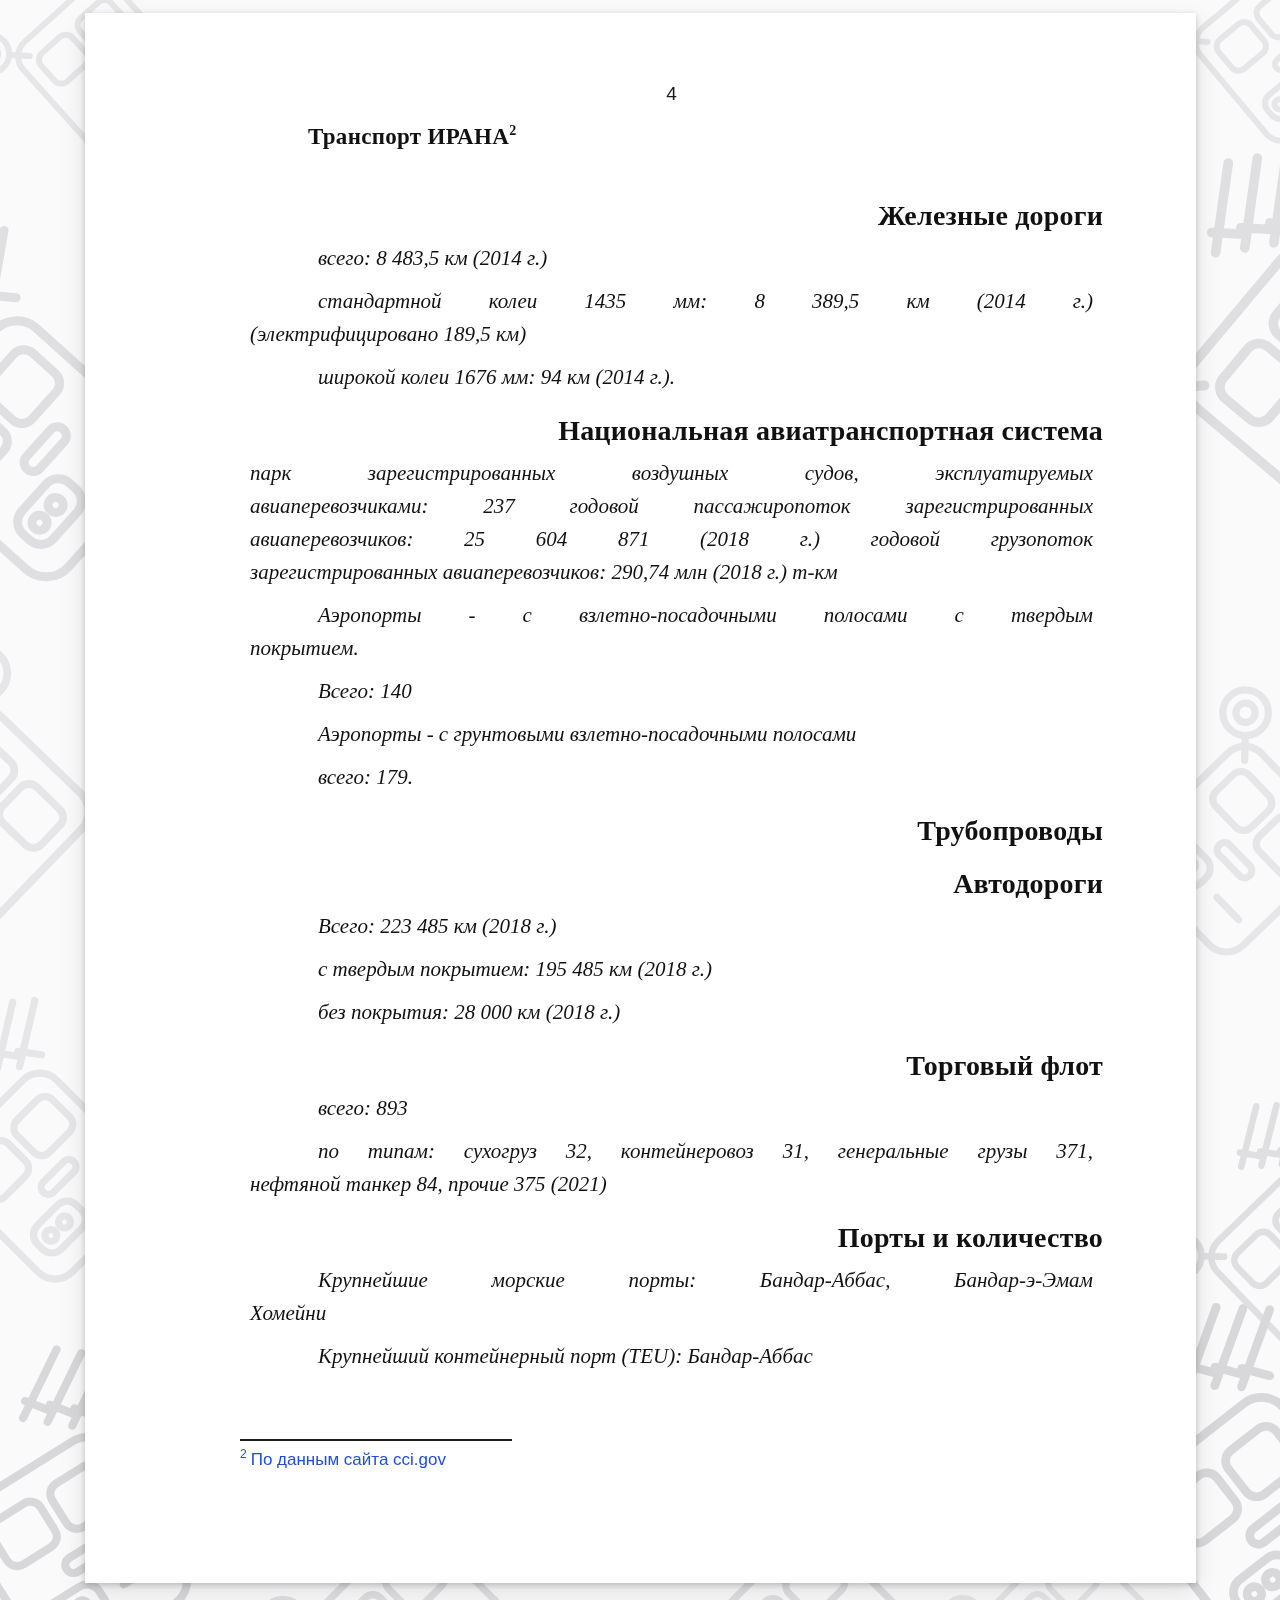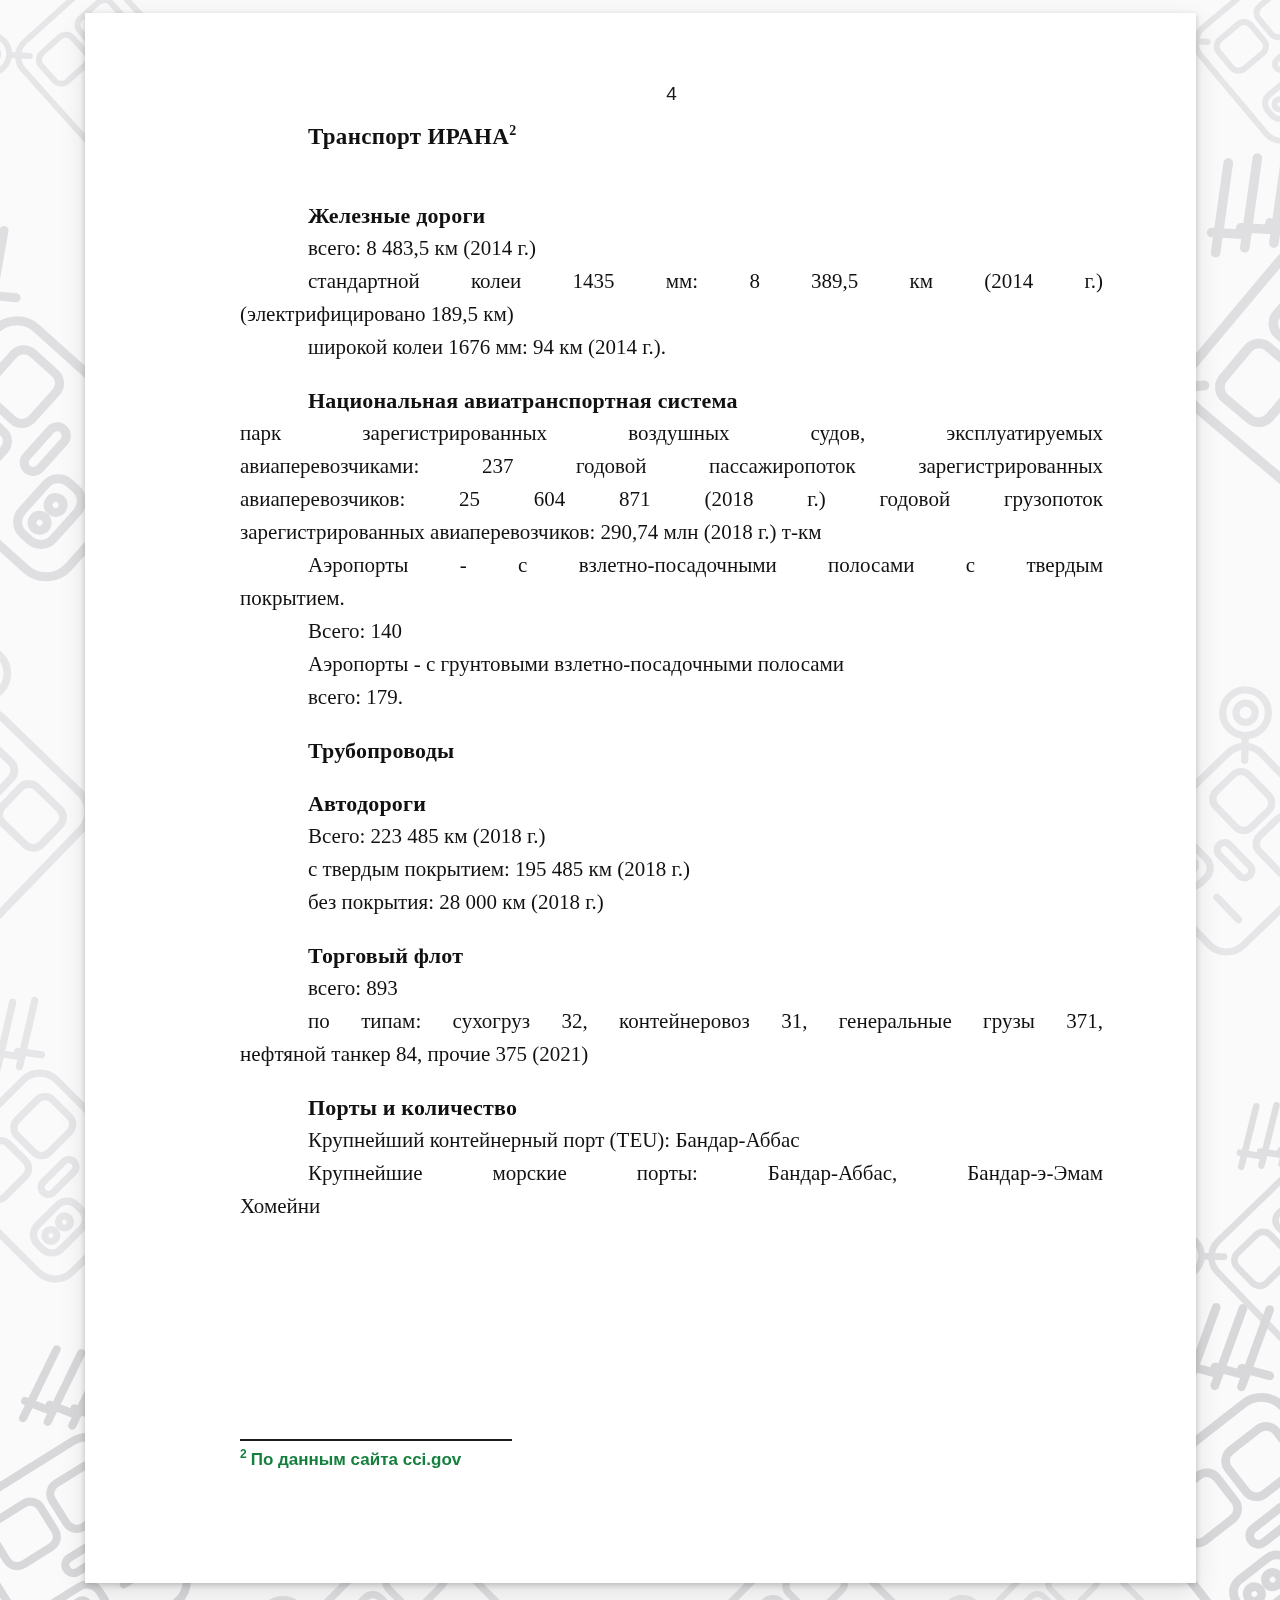--- a/index.html
+++ b/index.html
@@ -62,24 +62,25 @@
   }
   .title sup {
     font-size: 14px;
     line-height: 0;
   }
   .section { margin-top: 20px; }
   .section.first { margin-top: 46px; }
   .heading {
     font-weight: bold;
     text-indent: 68px;
-    font-size: 22px;
+    font-size: 28px;
     letter-spacing: 0.2px;
-  }
-  .para { margin: 0; }
+    text-align: right;
+  }
+  .para { margin: 10px; font-style: italic; }
   .line { display: block; text-align: left; }
   .line.indent { text-indent: 68px; }
   .line.force {
     text-align: justify;
     text-align-last: justify;
   }
 
   
   .footnote {
     position: absolute;
@@ -87,22 +88,21 @@
     top: 1426px;
   }
   .footnote-rule {
     width: 272px;
     border-top: 2px solid #1c1c1c;
     margin-bottom: 9px;
   }
   .footnote-text {
     font-family: "Liberation Sans", sans-serif;
     font-size: 17px;
-    color: #15803d;
-    font-weight: bold;
+    color: #1d4ed8;
   }
   .footnote-text sup {
     font-size: 12px;
     margin-right: 4px;
     line-height: 0;
   }
 </style>
 </head>
 <body>
 
@@ -215,25 +215,25 @@
       </div>
       <div class="para">
         <span class="line indent force">по типам: сухогруз 32, контейнеровоз 31, генеральные грузы 371,</span>
         <span class="line">нефтяной танкер 84, прочие 375 (2021)</span>
       </div>
     </div>
 
     <div class="section">
       <div class="heading">Порты и количество</div>
       <div class="para">
-        <span class="line indent">Крупнейший контейнерный порт (TEU): Бандар-Аббас</span>
-      </div>
-      <div class="para">
         <span class="line indent force">Крупнейшие морские порты: Бандар-Аббас, Бандар-э-Эмам</span>
         <span class="line">Хомейни</span>
+      </div>
+      <div class="para">
+        <span class="line indent">Крупнейший контейнерный порт (TEU): Бандар-Аббас</span>
       </div>
     </div>
 
   </div>
 
   <div class="footnote">
     <div class="footnote-rule"></div>
     <div class="footnote-text"><sup>2</sup><span>По данным сайта cci.gov</span></div>
   </div>
 </div>

